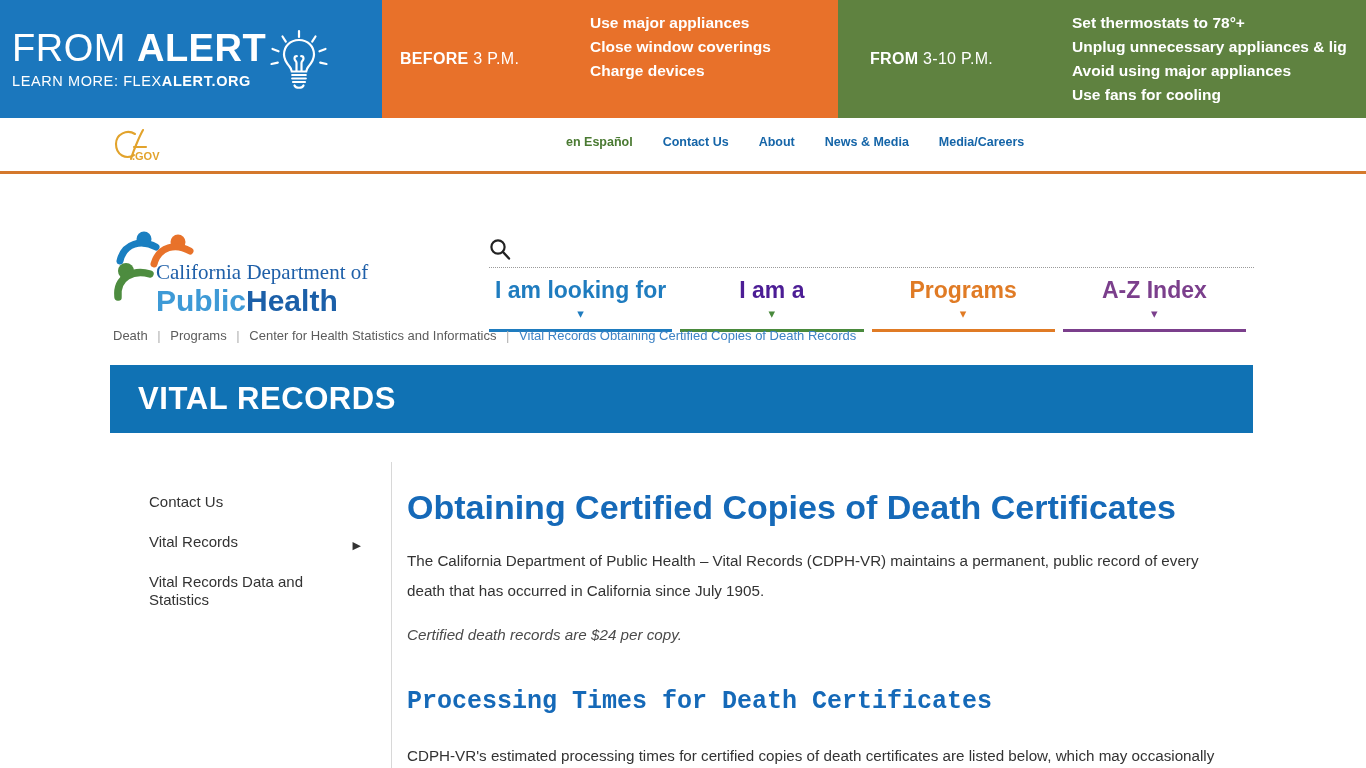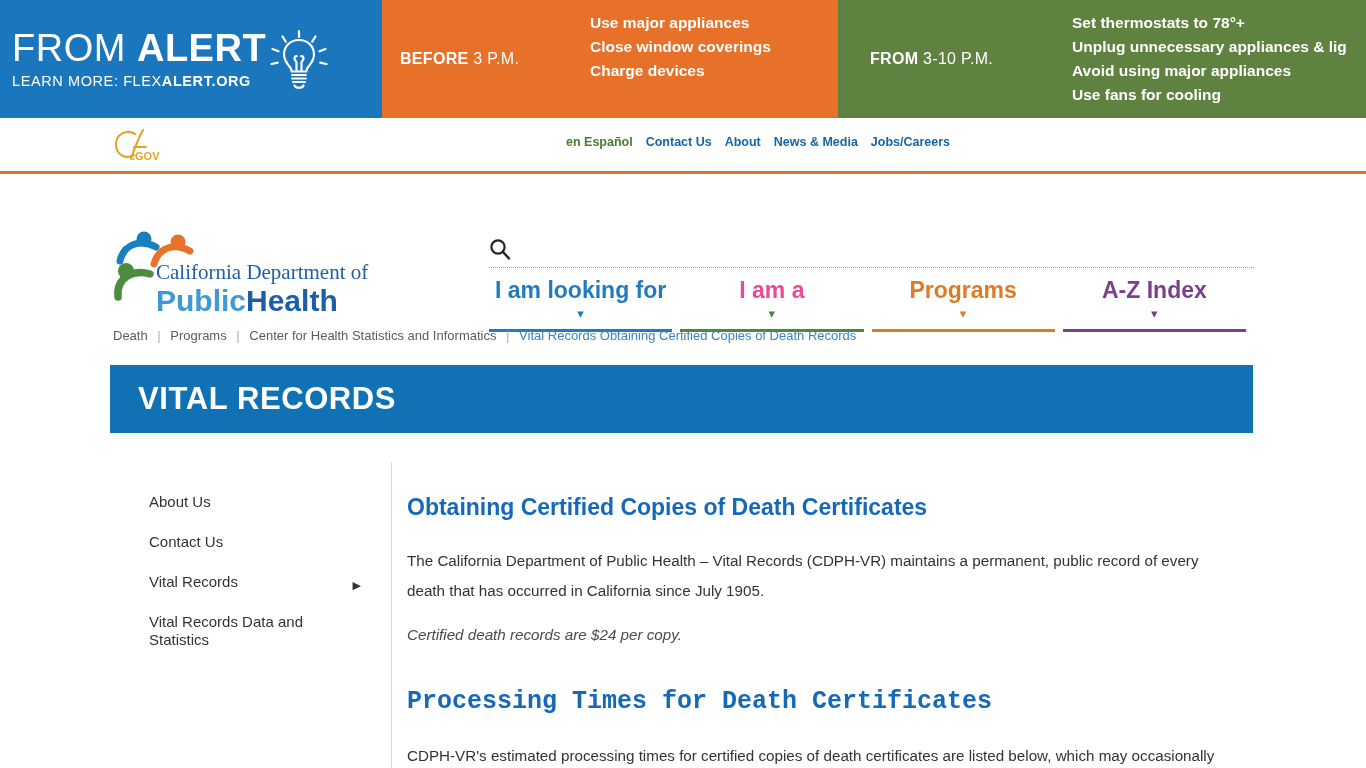--- a/index.html
+++ b/index.html
@@ -92,21 +92,21 @@
   }
   .ca-logo {
     position: absolute;
     left: 113px; top: 10px;
     width: 54px; height: 36px;
   }
   .ca-nav {
     position: absolute;
     left: 566px; top: 17px;
     display: flex;
-    gap: 13px;
+    gap: 30px;
     align-items: flex-end;
   }
   .ca-nav a {
     font-size: 12.5px;
     font-weight: 700;
     color: #1565a8;
     text-decoration: none;
     white-space: nowrap;
   }
   .ca-nav a.espanol { color: #4a7a32; }
@@ -248,21 +248,21 @@
     position: absolute;
     right: 30px; top: 14px;
     font-size: 11px;
     color: #333;
   }
   .main-col {
     flex: 1;
     padding: 28px 22px 0 15px;
   }
   .main-col h2 {
-    font-size: 23px;
+    font-size: 34px;
     font-weight: 700;
     color: #1569b8;
     line-height: 34px;
     margin-bottom: 22px;
   }
   .main-col h2.second { margin-top: 35px; font-size: 25px; font-family: Liberation Mono, monospace;}
   .main-col p {
     font-size: 15.2px;
     color: #333333;
     line-height: 30px;
@@ -344,21 +344,21 @@
       </g>
       <text x="19" y="32" font-family="'Liberation Sans',sans-serif" font-size="11" font-weight="700" fill="#e2a32c">.GOV</text>
     </svg>
   </div>
 
   <div class="ca-nav">
     <a href="#" class="espanol">en Español</a>
     <a href="#">Contact Us</a>
     <a href="#">About</a>
     <a href="#">News &amp; Media</a>
-    <a href="#">Jobs/Careers</a>
+    <a href="#">Media/Careers</a>
   </div>
 
   <div class="lang-widget">
     <span class="globe">
       <svg width="14" height="14" viewBox="0 0 14 14">
         <circle cx="7" cy="7" r="6.2" fill="#2b2b2b"></circle>
         <path d="M7 0.8 C4 3 4 11 7 13.2 M0.8 7 L13.2 7" stroke="#ffffff" stroke-width="0.9" fill="none"></path>
         <path d="M2.2 3.4 C4.5 5 9.5 5 11.8 3.4 M2.2 10.6 C4.5 9 9.5 9 11.8 10.6" stroke="#ffffff" stroke-width="0.8" fill="none"></path>
       </svg>
     </span>
@@ -398,21 +398,21 @@
     <div class="search-rule" placeholder=""></div>
   </div>
 
   <div class="main-tabs">
     <div class="main-tab">
       <div class="main-tab-label" style="color:#1f7cbf">I am looking for</div>
       <div class="main-tab-caret" style="color:#1f7cbf">▾</div>
       <div class="main-tab-bar" style="background:#1f7cbf"></div>
     </div>
     <div class="main-tab">
-      <div class="main-tab-label" style="color:#ec4899">I am a</div>
+      <div class="main-tab-label" style="color:#4c1d95">I am a</div>
       <div class="main-tab-caret" style="color:#4a8a3d">▾</div>
       <div class="main-tab-bar" style="background:#4a8a3d"></div>
     </div>
     <div class="main-tab">
       <div class="main-tab-label" style="color:#e07b25">Programs</div>
       <div class="main-tab-caret" style="color:#e07b25">▾</div>
       <div class="main-tab-bar" style="background:#e07b25"></div>
     </div>
     <div class="main-tab">
       <div class="main-tab-label" style="color:#7b3f8c">A-Z Index</div>
@@ -433,23 +433,20 @@
 </div>
 
 <div class="page-banner">
   <h1>VITAL RECORDS</h1>
 </div>
 
 <div class="content-wrap">
 
   <div class="sidebar">
     <div class="side-item">
-      <span>About Us</span>
-    </div>
-    <div class="side-item">
       <span>Contact Us</span>
     </div>
     <div class="side-item">
       <span>Vital Records</span>
       <span class="side-arrow">▶</span>
     </div>
     <div class="side-item">
       <span>Vital Records Data and Statistics</span>
     </div>
   </div>

